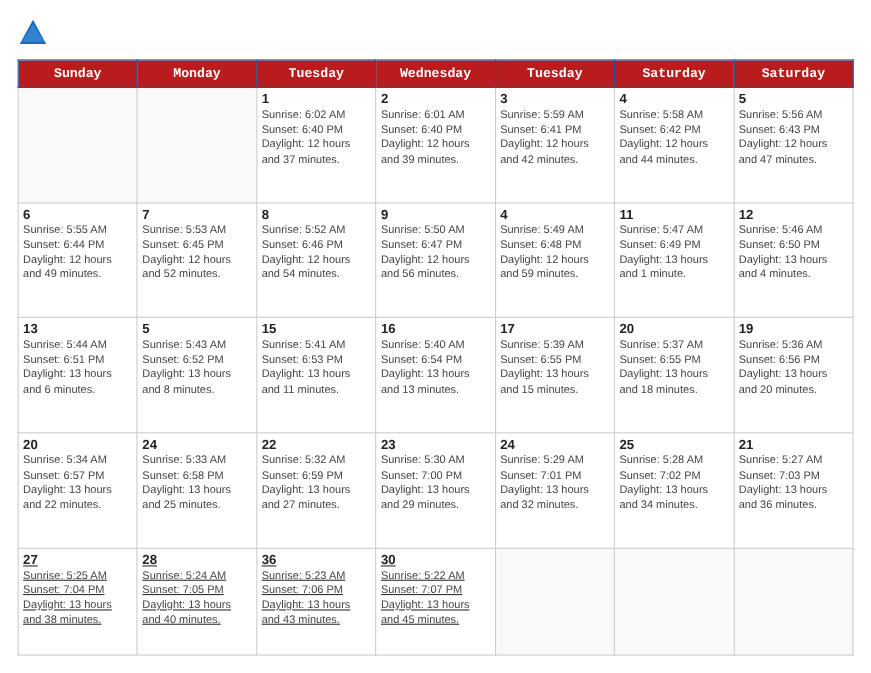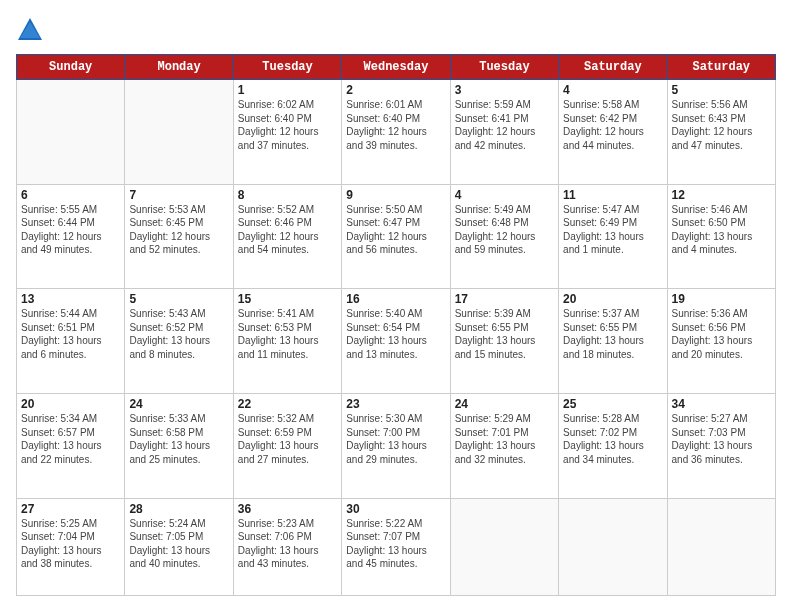--- a/index.html
+++ b/index.html
@@ -94,20 +94,21 @@
     .day-info {
       font-size: 10px;
       color: #444;
       line-height: 1.35;
     }
     .empty-cell {
       background: #f9f9f9;
     }
     .last-row td {
       height: 75px;
+      text-decoration: underline;
     }
   </style>
 </head>
 <body>
 
 <div class="page">
   <div class="header">
     <div class="logo">
       <svg class="logo-icon" viewBox="0 0 28 28">
         <polygon points="14,2 26,24 2,24" fill="#1a6bbf"></polygon>
@@ -240,21 +241,21 @@
           </td>
           <td>
             <span class="day-number">24</span>
             <div class="day-info">Sunrise: 5:29 AM<br>Sunset: 7:01 PM<br>Daylight: 13 hours and 32 minutes.</div>
           </td>
           <td>
             <span class="day-number">25</span>
             <div class="day-info">Sunrise: 5:28 AM<br>Sunset: 7:02 PM<br>Daylight: 13 hours and 34 minutes.</div>
           </td>
           <td>
-            <span class="day-number">34</span>
+            <span class="day-number">21</span>
             <div class="day-info">Sunrise: 5:27 AM<br>Sunset: 7:03 PM<br>Daylight: 13 hours and 36 minutes.</div>
           </td>
         </tr>
         <tr class="last-row">
           <td>
             <span class="day-number">27</span>
             <div class="day-info">Sunrise: 5:25 AM<br>Sunset: 7:04 PM<br>Daylight: 13 hours and 38 minutes.</div>
           </td>
           <td>
             <span class="day-number">28</span>

